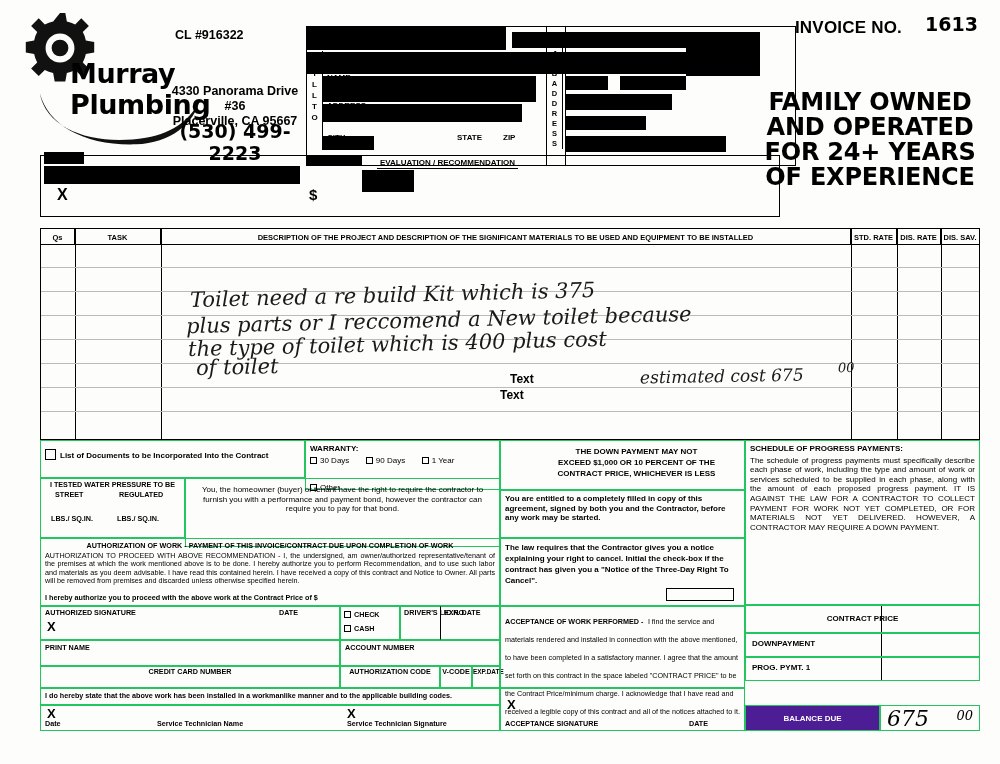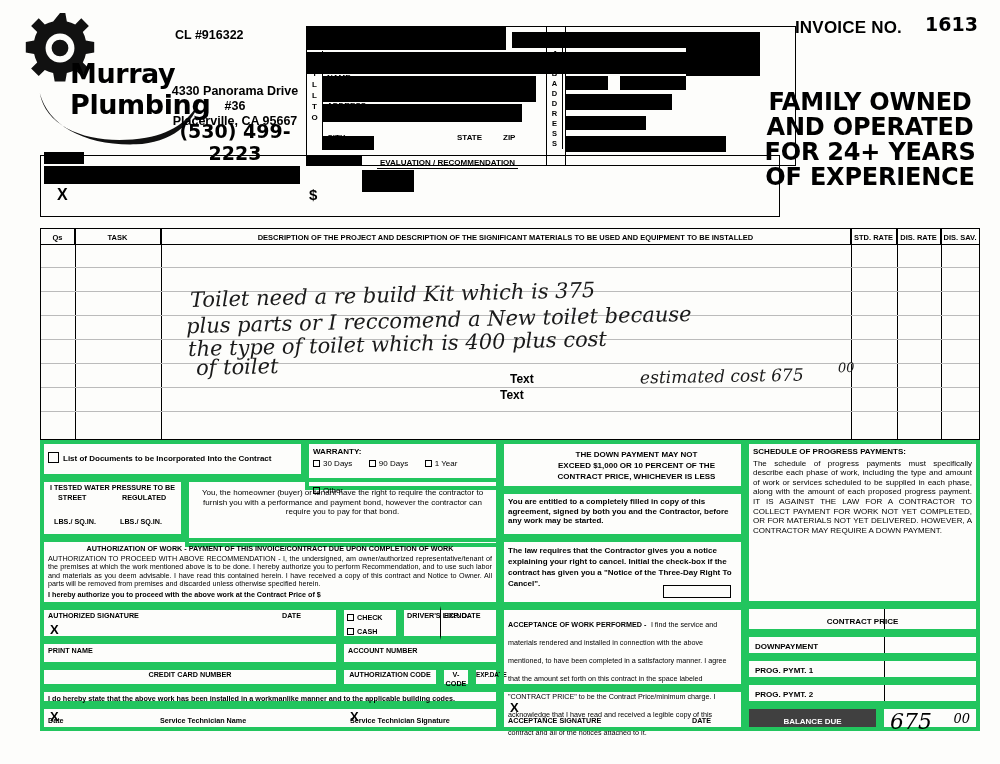--- a/index.html
+++ b/index.html
@@ -141,41 +141,41 @@
     transform: rotate(-1.4deg);
   }
   .hw2 { font-size: 17px; transform: rotate(-1deg); }
 
   .text-mark {
     position: absolute; font-size: 12px; font-weight: bold;
   }
 
   
   .lower { position: absolute; left: 40px; top: 440px; width: 940px; height: 300px; }
-  .cell { position: absolute; border: 4px solid #22c55e; }
+  .cell { position: absolute; border: 1px solid #22c55e; }
   .tiny { font-size: 7.2px; line-height: 8.6px; }
   .tiny8 { font-size: 8px; line-height: 9.6px; }
   .b { font-weight: bold; }
   .ctr { text-align: center; }
   .just { text-align: justify; }
   .pad { padding: 3px 4px; }
   .chk {
     display: inline-block; width: 7px; height: 7px;
     border: 1px solid #000; margin-right: 3px; vertical-align: -1px;
   }
   .chk-lg {
     display: inline-block; width: 11px; height: 11px;
     border: 1px solid #000; margin-right: 4px; vertical-align: -2px;
   }
   .sig-x { font-size: 13px; font-weight: bold; }
   .hw-balance {
     font-family: "DejaVu Serif", serif; font-style: italic;
     font-size: 22px;
   }
-  .blackbar { background: #404040; }
+  .blackbar { background: #4c1d95; }
 </style>
 </head>
 <body>
 
 <div class="page">
 
   <div class="header">
 
     <div class="logo-block">
       <svg class="gear" viewBox="0 0 100 100">
@@ -393,24 +393,20 @@
       <div class="vline" style="left:135px; background:#000;"></div>
     </div>
     <div class="cell" style="left:705px; top:193px; width:235px; height:24px;">
       <div class="tiny8 b" style="padding:5px 0 0 6px;">DOWNPAYMENT</div>
       <div class="vline" style="left:135px; background:#000;"></div>
     </div>
     <div class="cell" style="left:705px; top:217px; width:235px; height:24px;">
       <div class="tiny8 b" style="padding:5px 0 0 6px;">PROG. PYMT. 1</div>
       <div class="vline" style="left:135px; background:#000;"></div>
     </div>
-    <div class="cell" style="left:705px; top:241px; width:235px; height:24px;">
-      <div class="tiny8 b" style="padding:5px 0 0 6px;">PROG. PYMT. 2</div>
-      <div class="vline" style="left:135px; background:#000;"></div>
-    </div>
     <div class="cell blackbar" style="left:705px; top:265px; width:135px; height:26px;">
       <div class="tiny8 b ctr" style="color:#fff; padding-top:8px;">BALANCE DUE</div>
     </div>
     <div class="cell" style="left:840px; top:265px; width:100px; height:26px;">
       <span class="hw-balance" style="position:absolute; left:6px; top:0px;">675</span>
       <span class="hw-balance" style="position:absolute; right:6px; top:2px; font-size:13px;">00</span>
     </div>
 
     <div class="cell pad" style="left:0; top:248px; width:460px; height:17px;">
       <div class="tiny b">I do hereby state that the above work has been installed in a workmanlike manner and to the applicable building codes.</div>

